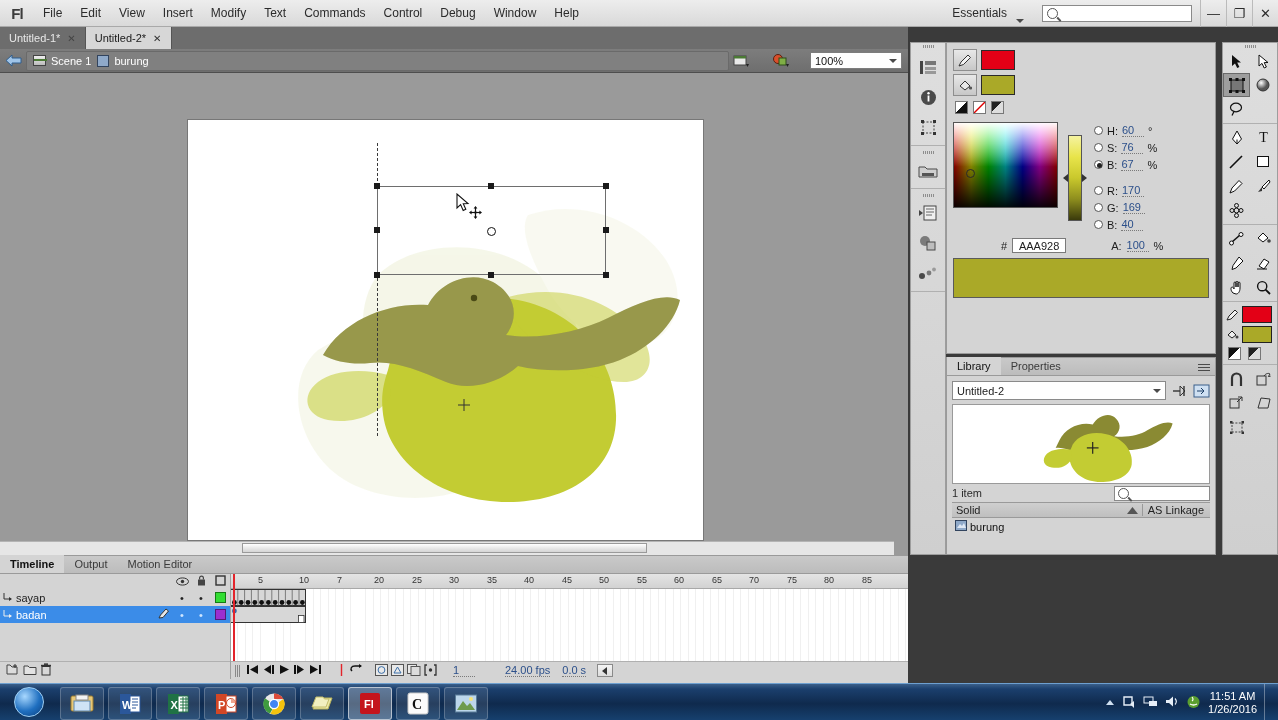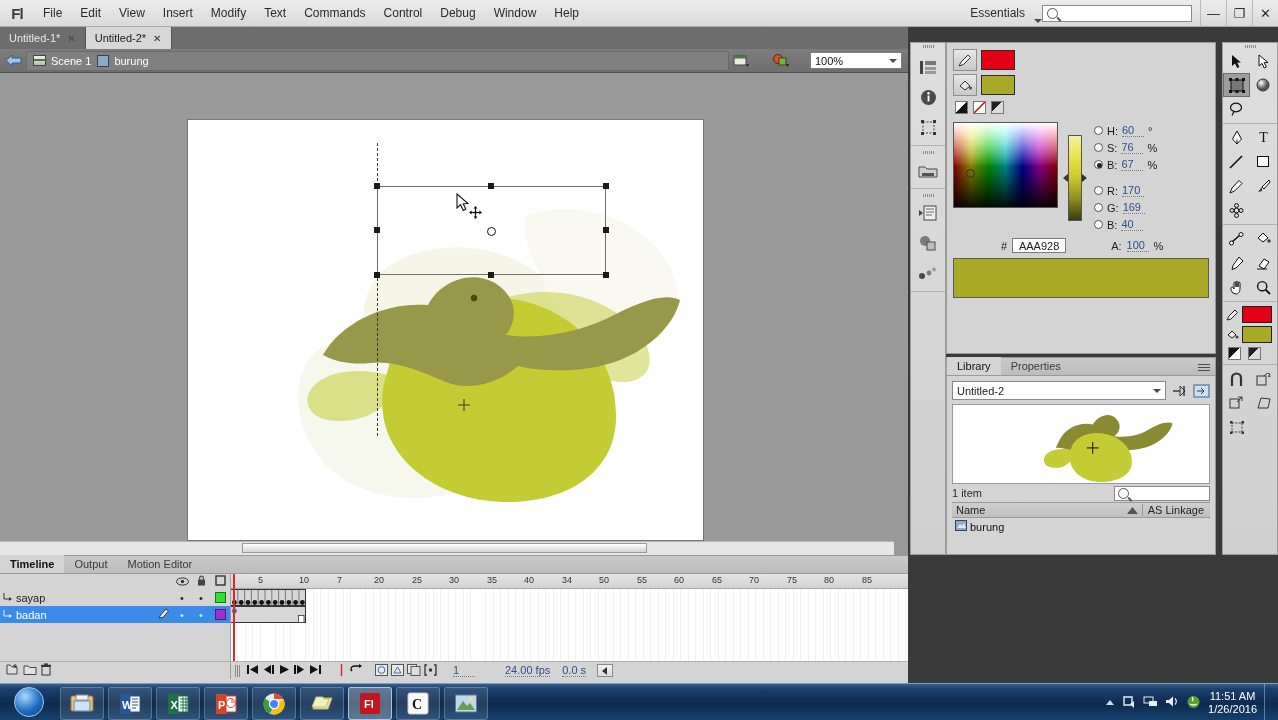--- a/index.html
+++ b/index.html
@@ -14,21 +14,21 @@
   .menubar {
     position:absolute; left:0; top:0; width:1278px; height:27px;
     background:linear-gradient(to bottom,#ededed,#d9d9d9);
     border-bottom:1px solid #a9a9a9; display:flex; align-items:center;
   }
   .fl-logo {
     width:34px; height:27px; display:flex; align-items:center; justify-content:center;
     font-weight:bold; font-size:15px; color:#3c3c3c; letter-spacing:-1px;
   }
   .menuitem { padding:4px 9px; font-size:12px; color:#2b2b2b; cursor:default; }
-  .ws-switch { margin-left:auto; display:flex; align-items:flex-end; gap:4px; padding-right:0;}
+  .ws-switch { margin-left:auto; display:flex; align-items:flex-end; gap:4px; padding-right:18px;}
   .ws-name { font-size:12px; color:#2b2b2b; padding:3px 5px; }
   .caret { width:0;height:0;border-left:4px solid transparent;border-right:4px solid transparent;border-top:4px solid #4a4a4a; }
   .searchbox {
     width:150px; height:17px; background:#fff; border:1px solid #8a8a8a;
     display:flex; align-items:center; padding-left:4px; margin-right:8px;
   }
   .mag { width:11px;height:11px;border:1.5px solid #555;border-radius:50%;position:relative; }
   .mag:after{content:"";position:absolute;width:1.5px;height:5px;background:#555;right:-2px;bottom:-4px;transform:rotate(-45deg);}
   .wbtns { display:flex; height:27px; }
   .wbtn {
@@ -549,21 +549,21 @@
       </div>
 
       <div class="lib-count">
         <span>1 item</span>
         <span class="lib-search">
           <span class="mag"></span>
         </span>
       </div>
 
       <div class="lib-head">
-        <span style="flex:1;padding-left:4px;">Name</span>
+        <span style="flex:1;padding-left:4px;">Solid</span>
         <span style="margin-right:4px;">
           <svg width="11" height="7" viewBox="0 0 11 7">
               <path d="M5.5 0 L11 7 L0 7 Z" fill="#555"></path>
             </svg>
         </span>
         <span style="border-left:1px solid #999;padding:0 6px 0 5px;">AS Linkage</span>
       </div>
 
       <div class="lib-row" style="position:relative;">
         <span style="position:absolute;left:3px;">
@@ -863,21 +863,21 @@
       <div style="flex:1; position:relative;">
         <div class="ruler">
           <div class="rtick" style="left:27px;">5</div>
           <div class="rtick" style="left:68px;">10</div>
           <div class="rtick" style="left:106px;">7</div>
           <div class="rtick" style="left:143px;">20</div>
           <div class="rtick" style="left:181px;">25</div>
           <div class="rtick" style="left:218px;">30</div>
           <div class="rtick" style="left:256px;">35</div>
           <div class="rtick" style="left:293px;">40</div>
-          <div class="rtick" style="left:331px;">34</div>
+          <div class="rtick" style="left:331px;">45</div>
           <div class="rtick" style="left:368px;">50</div>
           <div class="rtick" style="left:406px;">55</div>
           <div class="rtick" style="left:443px;">60</div>
           <div class="rtick" style="left:481px;">65</div>
           <div class="rtick" style="left:518px;">70</div>
           <div class="rtick" style="left:556px;">75</div>
           <div class="rtick" style="left:593px;">80</div>
           <div class="rtick" style="left:631px;">85</div>
         </div>
 

